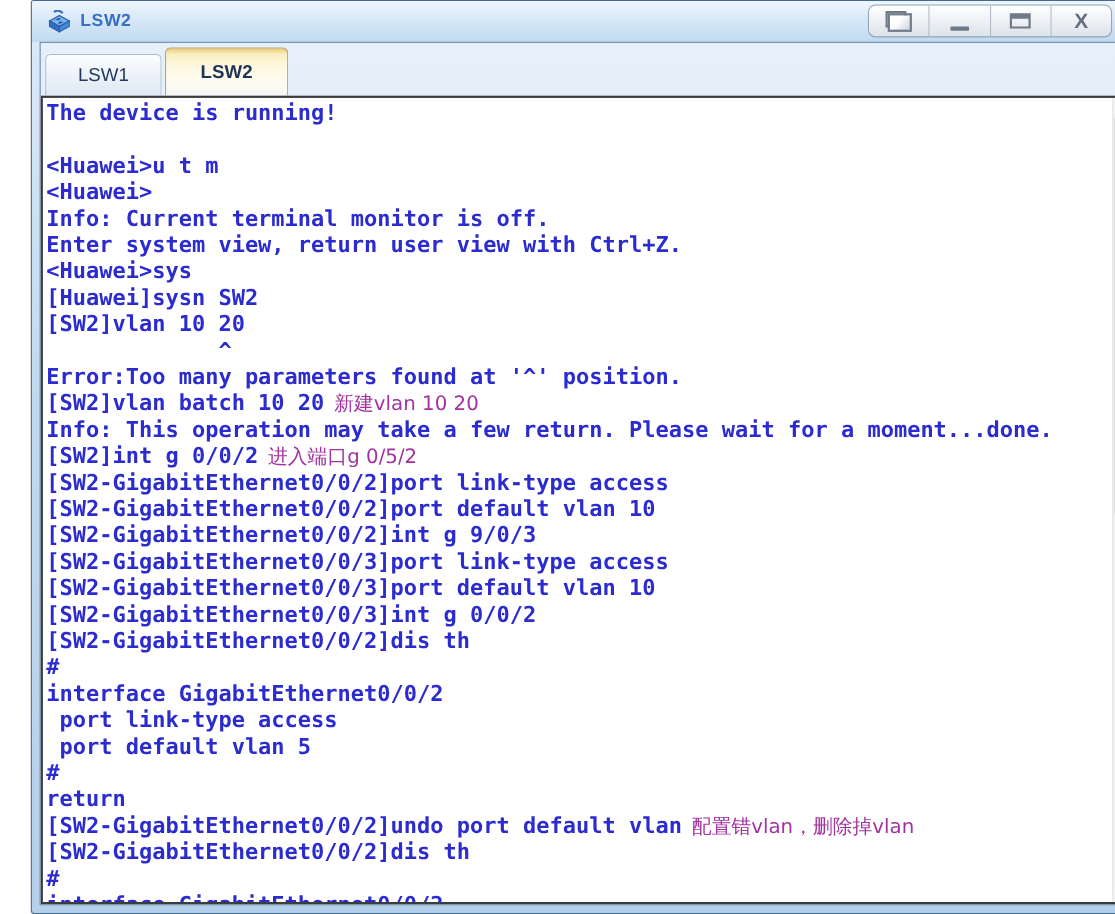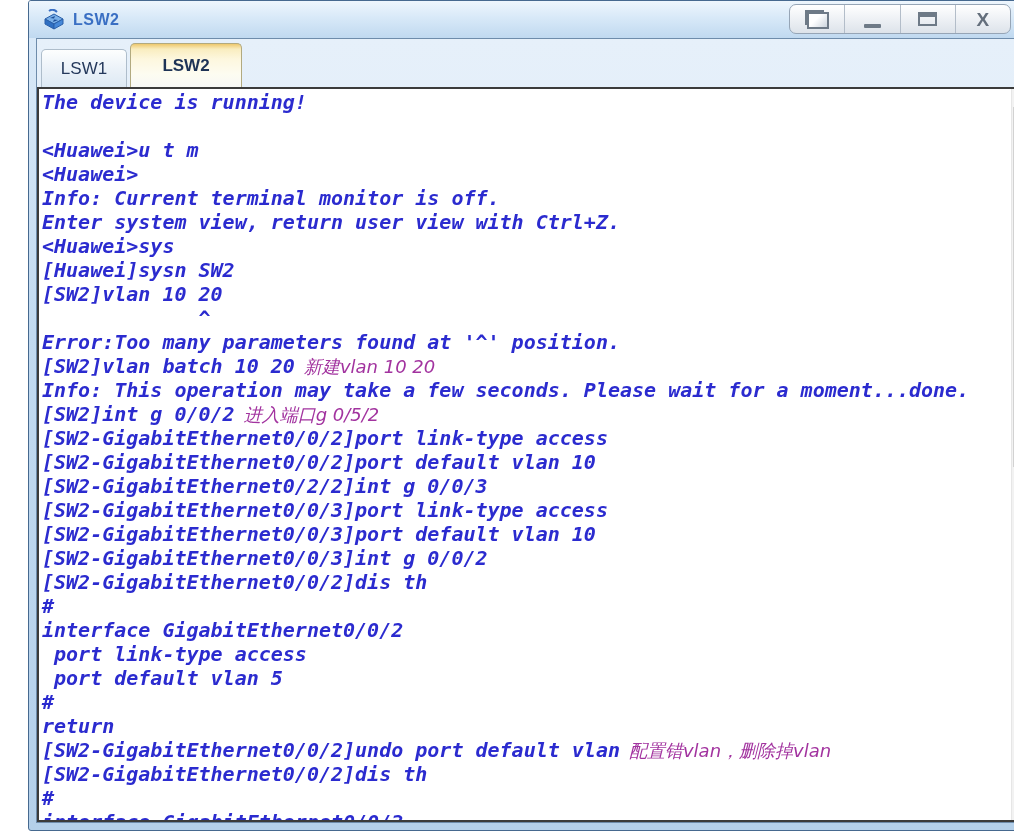--- a/index.html
+++ b/index.html
@@ -45,41 +45,41 @@
   
   .inner {
     position:absolute; left:7px; right:7px; top:37px; bottom:7px;
     border:1px solid #6e8cab;
     background:linear-gradient(180deg,#e6f0fa 0%,#d3e4f3 100%);
   }
 
   
   .tabbar { position:relative; height:48px; display:flex; align-items:flex-end; padding-left:4px; }
   .tab {
-    width:86px; height:38px; margin-right:3px;
+    width:106px; height:38px; margin-right:3px;
     display:flex; align-items:center; justify-content:center;
     background:linear-gradient(180deg,#fdfefe 0%,#eaf1f8 55%,#dde9f4 100%);
     border:1px solid #aebdcb; border-bottom:none; border-radius:5px 5px 0 0;
     font-size:17px; color:#25395c; cursor:pointer;
   }
   .tab.active {
     width:112px; height:44px;
     background:linear-gradient(180deg,#eec86e 0%,#f9edc0 12%,#fdf7de 35%,#fdfcf1 70%,#f7f8f5 100%);
     border:1px solid #b2aa80; border-bottom:none;
     font-weight:bold; color:#1e3356;
   }
 
   
   .terminal {
     position:absolute; left:0; right:0; top:48px; bottom:0;
     background:#ffffff; border:2px solid #3b3b3b; overflow:hidden;
   }
   .term-content {
     position:absolute; left:0; top:0; right:21px; bottom:0;
-    padding:1px 14px 0 3px; overflow:hidden;font-style:italic;
+    padding:1px 14px 0 3px; overflow:hidden;
   }
   .term-line { height:24px; display:flex; align-items:baseline; }
   .cmd {
     font-family:"DejaVu Sans Mono","Liberation Mono",monospace;
     font-size:20px; line-height:24px; font-weight:bold;
     color:#2b2bcf; white-space:pre;
   }
   .note {
     font-family:"DejaVu Sans","Liberation Sans",sans-serif;
     font-size:18px; line-height:24px; color:#a2339f; white-space:pre; margin-left:9px;
@@ -172,34 +172,34 @@
             <span class="cmd">             ^</span>
           </div>
           <div class="term-line">
             <span class="cmd">Error:Too many parameters found at '^' position.</span>
           </div>
           <div class="term-line">
             <span class="cmd">[SW2]vlan batch 10 20</span>
             <span class="note">新建vlan 10 20</span>
           </div>
           <div class="term-line">
-            <span class="cmd">Info: This operation may take a few seconds. Please wait for a moment...done.</span>
+            <span class="cmd">Info: This operation may take a few return. Please wait for a moment...done.</span>
           </div>
           <div class="term-line">
             <span class="cmd">[SW2]int g 0/0/2</span>
             <span class="note">进入端口g 0/5/2</span>
           </div>
           <div class="term-line">
             <span class="cmd">[SW2-GigabitEthernet0/0/2]port link-type access</span>
           </div>
           <div class="term-line">
             <span class="cmd">[SW2-GigabitEthernet0/0/2]port default vlan 10</span>
           </div>
           <div class="term-line">
-            <span class="cmd">[SW2-GigabitEthernet0/2/2]int g 0/0/3</span>
+            <span class="cmd">[SW2-GigabitEthernet0/0/2]int g 9/0/3</span>
           </div>
           <div class="term-line">
             <span class="cmd">[SW2-GigabitEthernet0/0/3]port link-type access</span>
           </div>
           <div class="term-line">
             <span class="cmd">[SW2-GigabitEthernet0/0/3]port default vlan 10</span>
           </div>
           <div class="term-line">
             <span class="cmd">[SW2-GigabitEthernet0/0/3]int g 0/0/2</span>
           </div>

